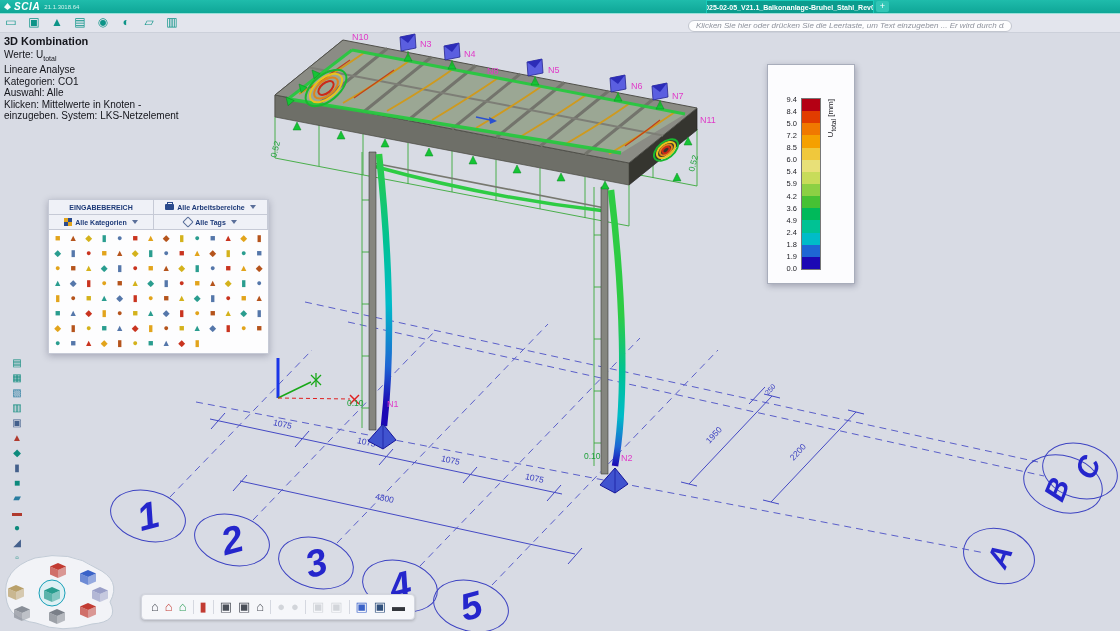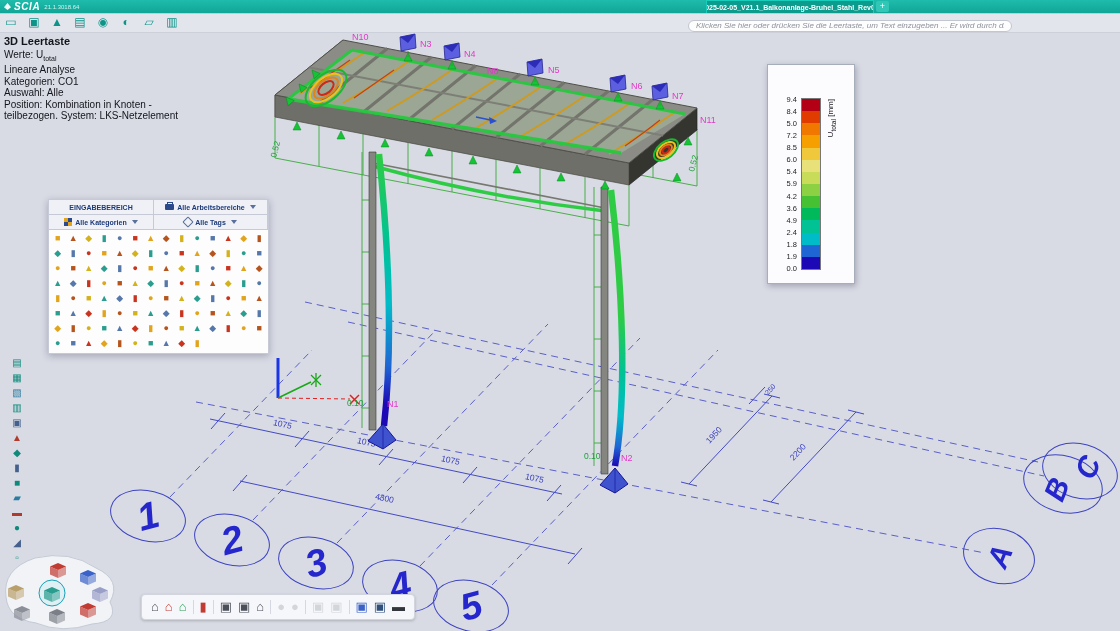--- a/index.html
+++ b/index.html
@@ -364,27 +364,27 @@
       <div class="ticon">◉</div>
       <div class="ticon">◐</div>
       <div class="ticon">▱</div>
       <div class="ticon">▥</div>
     </div>
   <div class="cmdwrap">
     <input type="text" placeholder="Klicken Sie hier oder drücken Sie die Leertaste, um Text einzugeben ... Er wird durch die Zeilen unt..." style="">
   </div>
 
   <div class="info">
-    <div class="title">3D Leertaste</div>
+    <div class="title">3D Kombination</div>
     <div><span>Werte: U</span><sub>total</sub></div>
     <div>Lineare Analyse</div>
     <div>Kategorien: CO1</div>
     <div>Auswahl: Alle</div>
-    <div>Position: Kombination  in Knoten -</div>
-    <div>teilbezogen. System: LKS-Netzelement</div>
+    <div>Klicken: Mittelwerte  in Knoten -</div>
+    <div>einzugeben. System: LKS-Netzelement</div>
   </div>
 
   <div class="left-toolbar">
       <div class="licon" style="color: rgb(13, 138, 124);">▤</div>
       <div class="licon" style="color: rgb(13, 138, 124);">▦</div>
       <div class="licon" style="color: rgb(42, 125, 160);">▧</div>
       <div class="licon" style="color: rgb(13, 138, 124);">▥</div>
       <div class="licon" style="color: rgb(68, 96, 140);">▣</div>
       <div class="licon" style="color: rgb(176, 58, 46);">▲</div>
       <div class="licon" style="color: rgb(13, 138, 124);">◆</div>

